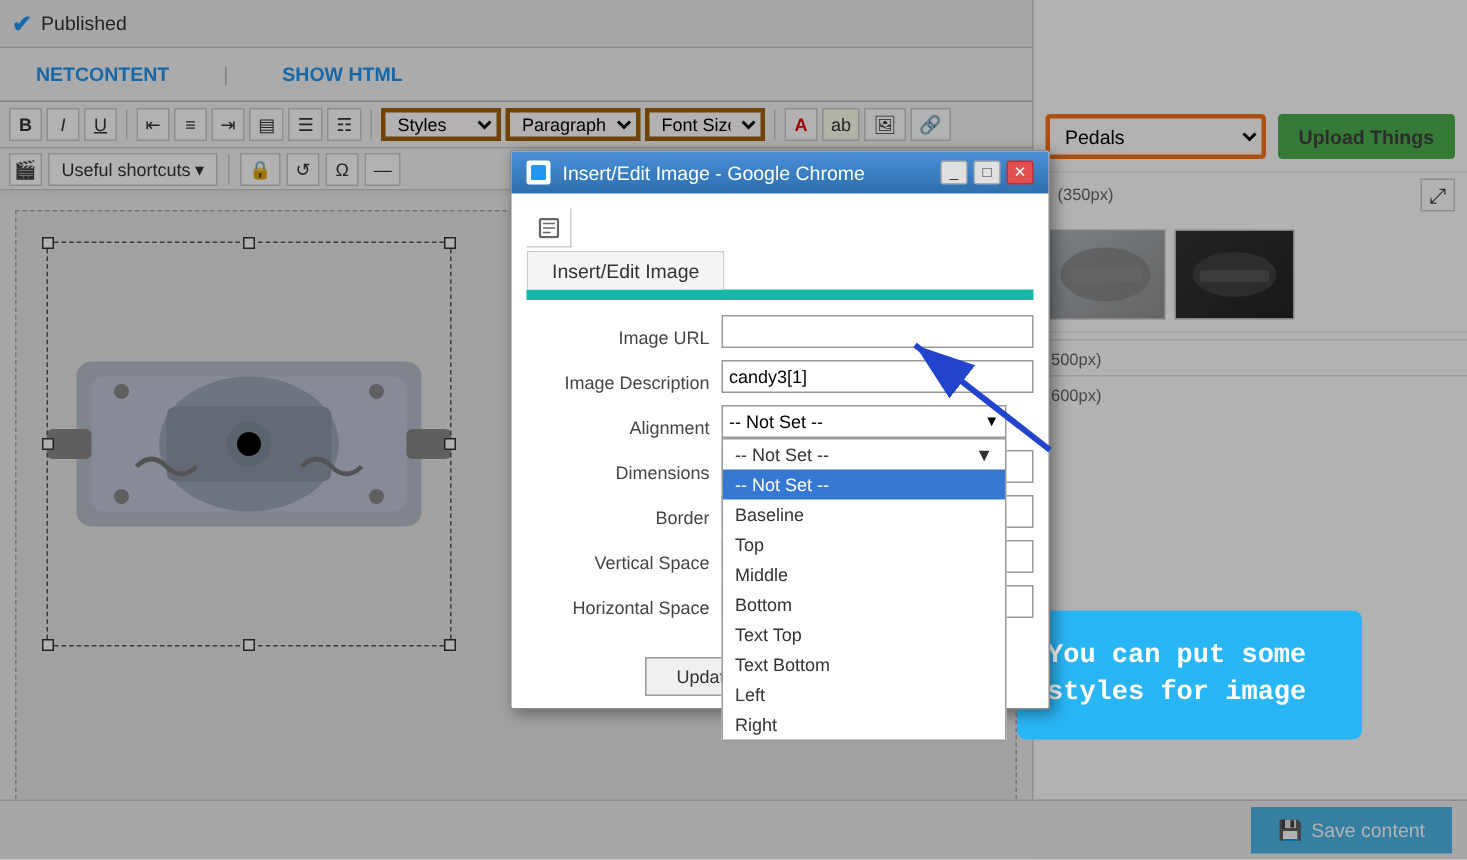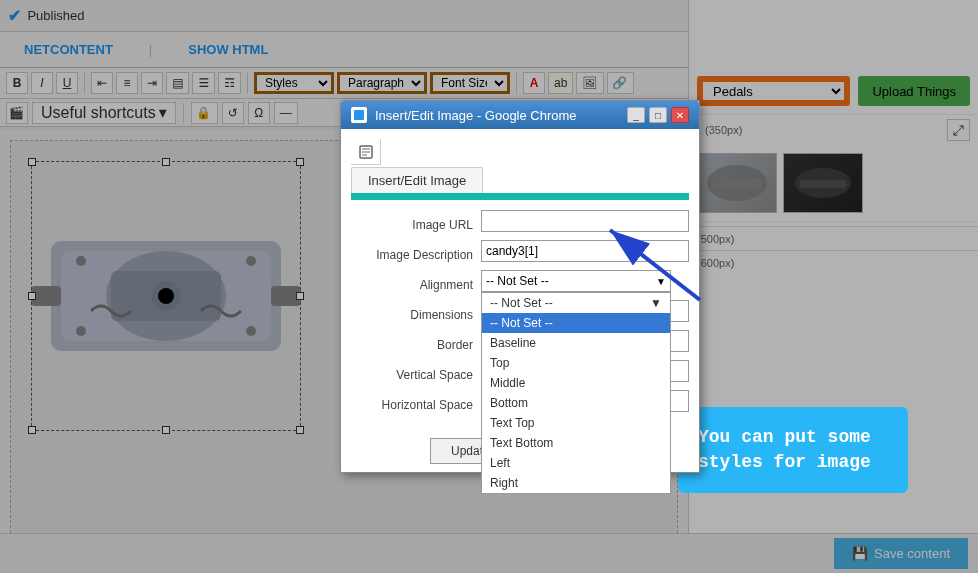--- a/index.html
+++ b/index.html
@@ -25,31 +25,31 @@
     .tabs-right { display: flex; gap: 0; }
     .tab-right-btn { padding: 6px 18px; border: none; background: none; cursor: pointer; font-size: 13px; color: #666; border-bottom: 2px solid transparent; }
     .tab-right-btn.active { color: #2196F3; border-bottom: 2px solid #2196F3; font-weight: bold; }
 
     
     .toolbar { background: #f5f5f5; border-bottom: 1px solid #ccc; padding: 4px 6px; display: flex; align-items: center; gap: 3px; flex-wrap: wrap; height: auto; }
     .toolbar-btn { background: #fff; border: 1px solid #ccc; padding: 2px 5px; cursor: pointer; font-size: 12px; min-width: 22px; height: 22px; display: flex; align-items: center; justify-content: center; color: #333; }
     .toolbar-separator { width: 1px; height: 20px; background: #ccc; margin: 0 3px; }
     .toolbar-select { height: 22px; border: 3px solid #a16207; background: #fff; font-size: 12px; padding: 0 4px; cursor: pointer; }
     .toolbar-row2 { background: #f5f5f5; border-bottom: 1px solid #ccc; padding: 3px 6px; display: flex; align-items: center; gap: 4px; height: 28px; }
-    .shortcuts-btn { background: #fff; border: 1px solid #ccc; padding: 2px 8px; cursor: pointer; font-size: 16px; color: #333; height: 22px; display: flex; align-items: center; gap: 3px; }
+    .shortcuts-btn { background: #fff; border: 1px solid #ccc; padding: 2px 8px; cursor: pointer; font-size: 12px; color: #333; height: 22px; display: flex; align-items: center; gap: 3px; }
 
     
     .right-panel { position: absolute; right: 0; top: 0; width: 290px; height: 573px; background: #fff; border-left: 1px solid #ccc; }
     .rpanel-tab { flex: 1; text-align: center; padding: 10px 0; font-size: 13px; cursor: pointer; color: #666; border-bottom: 2px solid transparent; }
     .rpanel-tab.active { color: #2196F3; border-bottom: 2px solid #2196F3; font-weight: bold; }
 
     
     .upload-area { padding: 8px; display: flex; align-items: center; gap: 8px; border-bottom: 1px solid #eee; }
-    .dropdown-sel { flex: 1; height: 30px; border: 6px solid #f97316; border-radius: 3px; font-size: 13px; padding: 0 6px; background: #fff; }
-    .upload-btn { background: #4CAF50; color: #000000; border: none; padding: 6px 14px; border-radius: 3px; cursor: pointer; font-size: 13px; font-weight: normal; height: 30px; }
+    .dropdown-sel { flex: 1; height: 30px; border: 3px solid #f97316; border-radius: 3px; font-size: 13px; padding: 0 6px; background: #fff; }
+    .upload-btn { background: #4CAF50; color: #404040; border: none; padding: 6px 14px; border-radius: 3px; cursor: pointer; font-size: 13px; font-weight: bold; height: 30px; }
 
     
     .thumbnails-area { padding: 8px; display: flex; gap: 6px; flex-wrap: wrap; border-bottom: 1px solid #eee; }
 
     
     .size-label { font-size: 11px; color: #666; padding: 2px 8px; }
 
     
     .main-content { position: absolute; left: 0; top: 130px; right: 290px; bottom: 0; background: #f0f0f0; }
     .editor-canvas { margin: 10px; background: #e8e8e8; height: calc(100% - 20px); border: 1px dashed #aaa; position: relative; overflow: hidden; }

